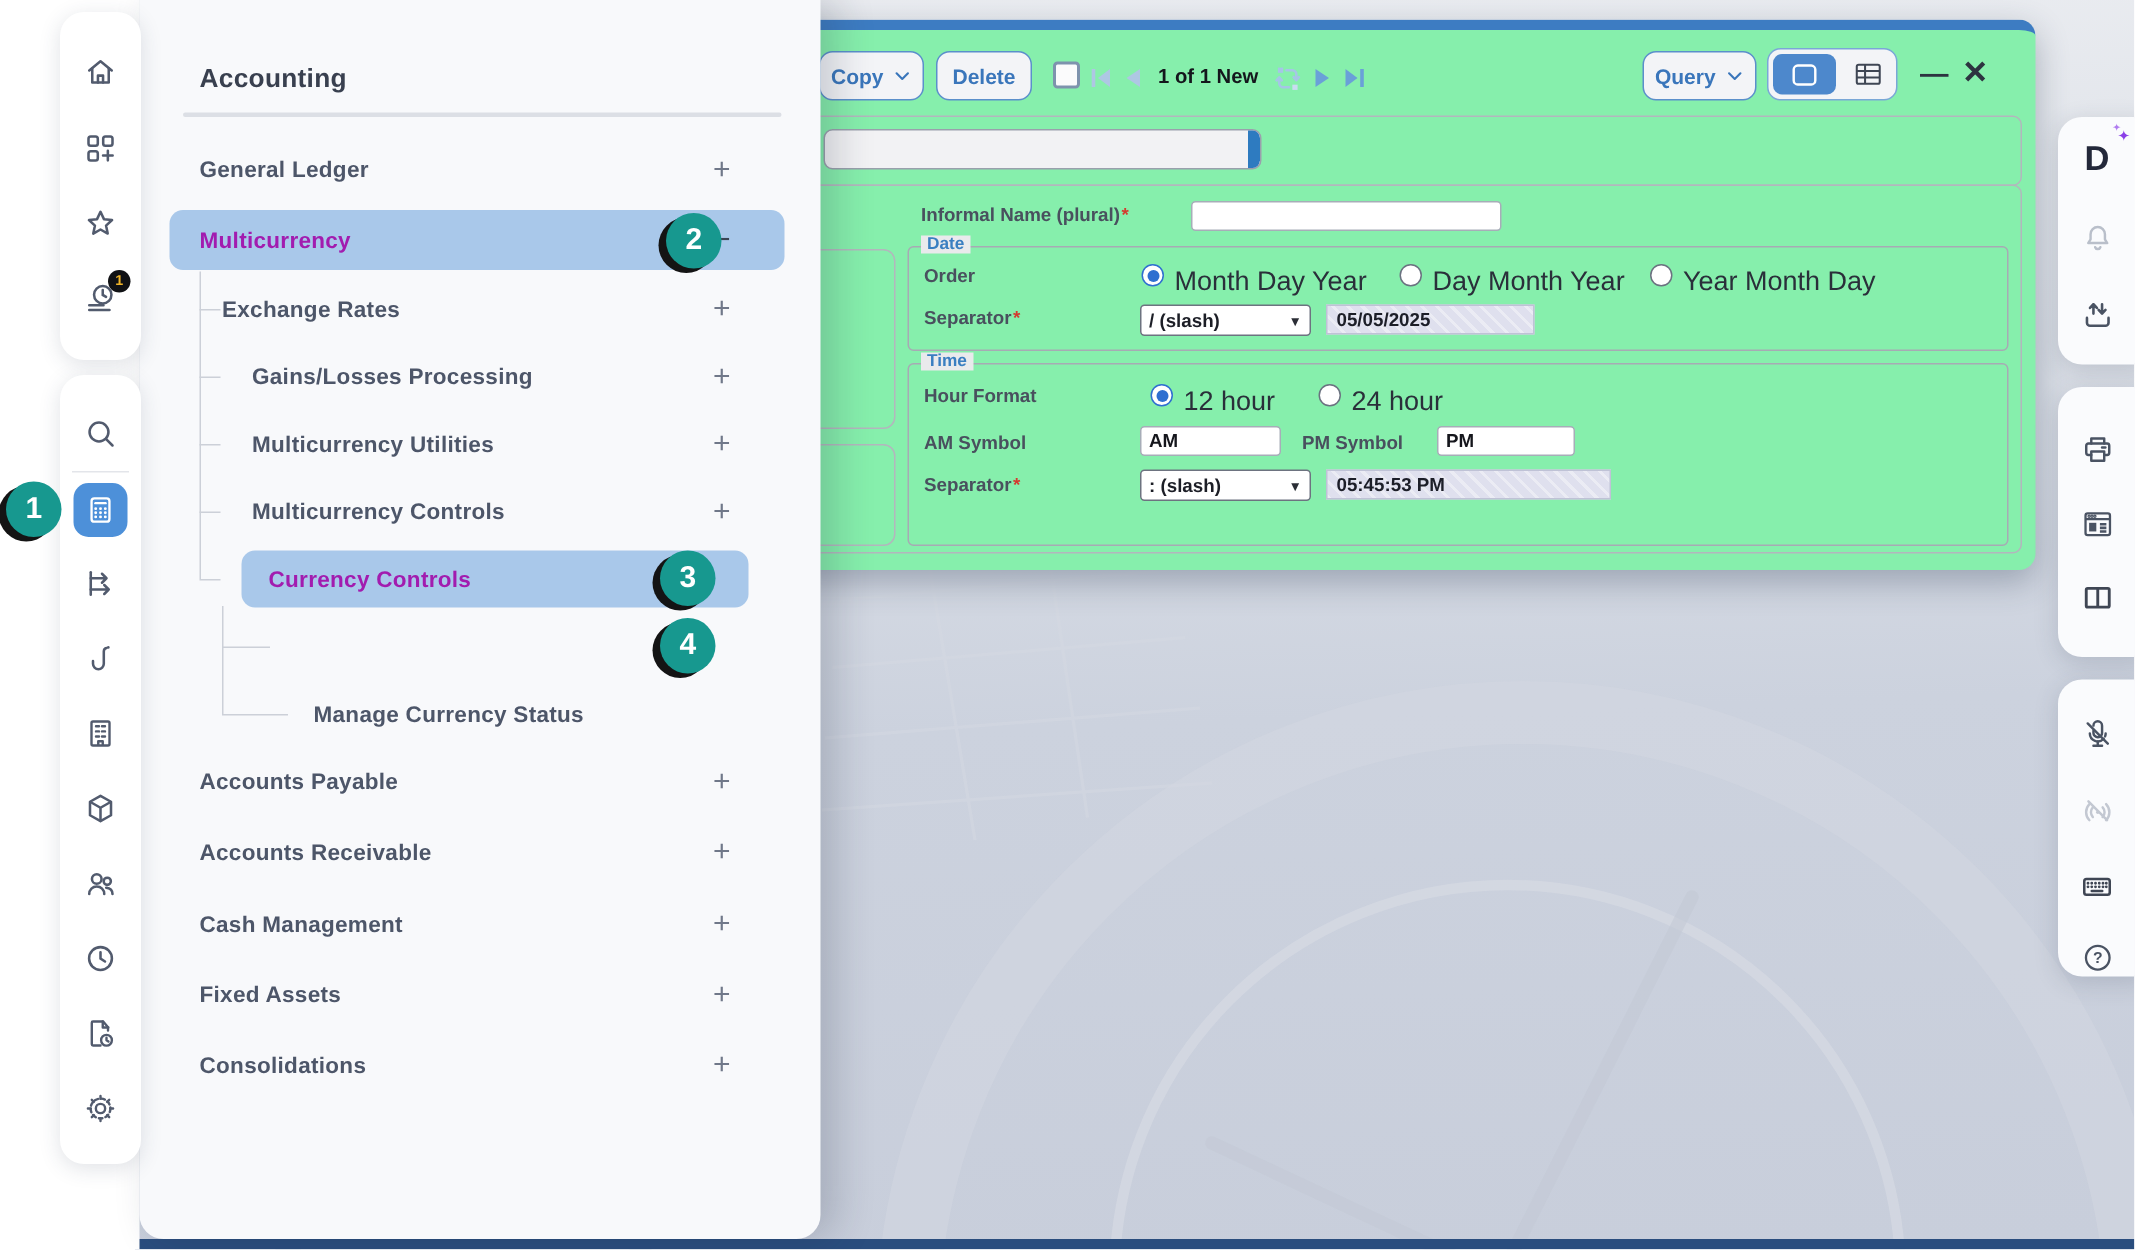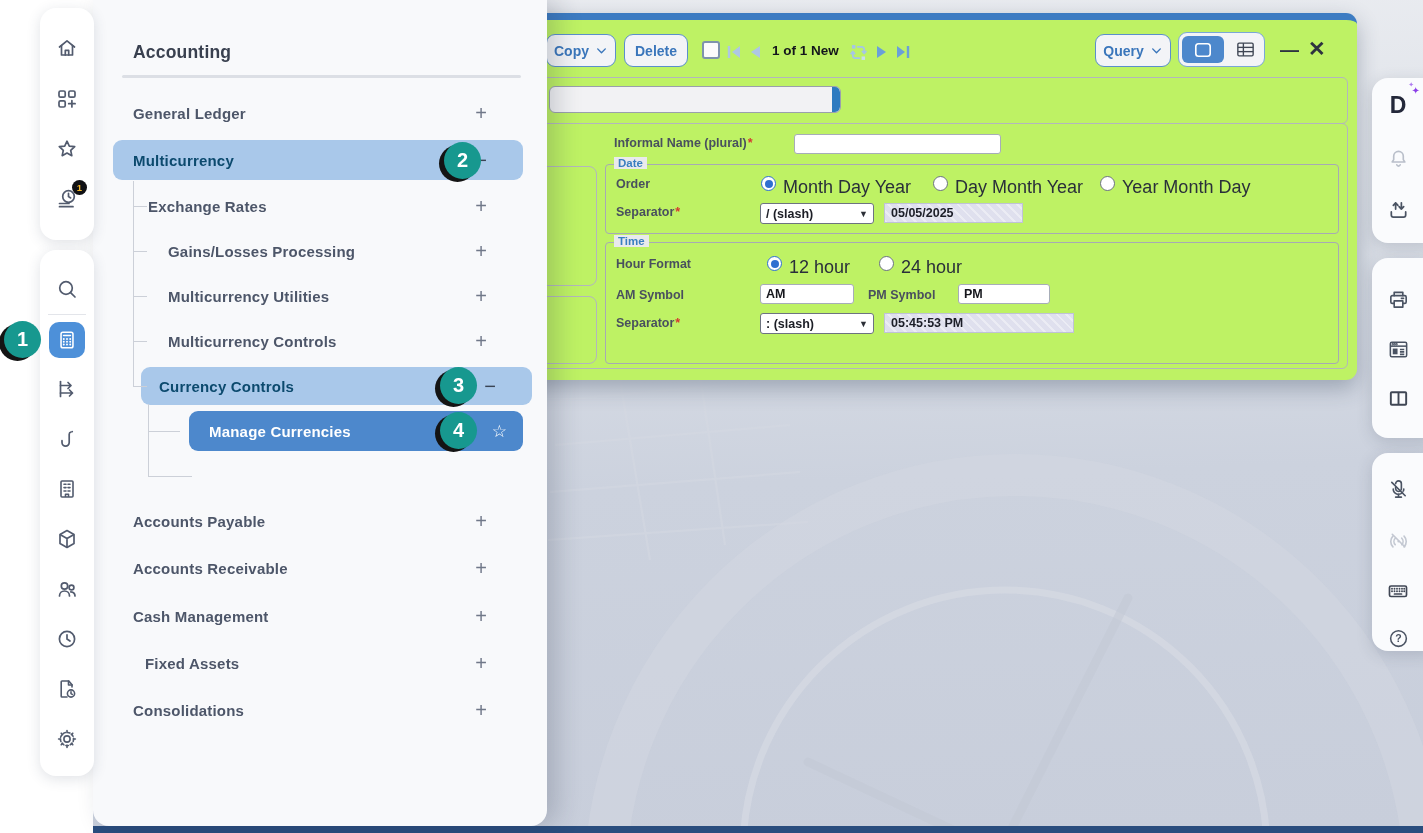--- a/index.html
+++ b/index.html
@@ -6,21 +6,21 @@
 body{font-family:"Liberation Sans",sans-serif;background:#fff}
 #screen{position:relative;width:1423px;height:833px;overflow:hidden;background:#fff}
 .abs{position:absolute}
 svg{display:block}
 
 .desk{position:absolute;left:90px;top:0;width:1333px;height:826px;z-index:0;
  background:linear-gradient(178deg,#ebedf1 0%,#dde1e8 28%,#ccd2de 58%,#c8cedb 100%)}
 .wmark{position:absolute;inset:0;z-index:1;pointer-events:none}
 .bstrip{position:absolute;left:90px;top:826px;width:1333px;height:7px;z-index:2}
 
-.win{position:absolute;left:520px;top:13px;width:837px;height:367px;background:#bef264;
+.win{position:absolute;left:520px;top:13px;width:837px;height:367px;background:#86efac;
  border-radius:11px;border-top:7px solid #3d7cc2;box-shadow:0 8px 22px rgba(40,55,80,.32);z-index:3}
 .tbtn{position:absolute;display:flex;align-items:center;justify-content:center;gap:6px;
  background:#f3f4f7;border:1.5px solid #5b8fcb;border-radius:9px;color:#3a76bb;font-weight:700;font-size:14px;cursor:pointer}
 .navtxt{font-size:13.5px;font-weight:800;color:#14161c;white-space:nowrap}
 .chk{position:absolute;width:18px;height:18px;border:2px solid #7e93ad;border-radius:3px;background:#fbfbfc}
 .find{position:absolute;background:#e2e3e7;border:1.5px solid #8d99a8;border-radius:8px;
  color:#2b2f38;font-size:14px;padding:0 10px;outline:none;font-family:"Liberation Sans",sans-serif}
 .find::placeholder{color:#8a93a3}
 .toggle{position:absolute;border:1.5px solid #7aa7d7;border-radius:9px;background:#f3f4f7;
  display:flex;align-items:center;padding:3px;gap:5px}
@@ -48,21 +48,21 @@
 .rlabel{position:absolute;font-size:18px;font-weight:400;color:#2a2f3a;white-space:nowrap}
 
 .flyout{position:absolute;left:93px;top:0;width:454px;height:826px;background:#f8f9fb;
  border-radius:0 0 16px 16px;box-shadow:10px 0 26px rgba(30,40,60,.20);z-index:5}
 .ftitle{position:absolute;left:40px;top:42px;font-size:17.5px;font-weight:700;color:#39404f;letter-spacing:.2px}
 .fdivider{position:absolute;left:29px;top:75px;width:399px;height:3px;background:#dcdfe5;border-radius:2px}
 .mrow{position:absolute;height:38px;display:flex;align-items:center;cursor:pointer}
 .mlabel{font-size:15px;font-weight:700;color:#4d5669;letter-spacing:.2px;white-space:nowrap}
 .exp{position:absolute;font-size:20px;color:#707889;font-weight:400;cursor:pointer;line-height:1}
 .hl-light{background:#a9c8ea;border-radius:9px}
-.hl-light .mlabel{color:#0c4a6e}
+.hl-light .mlabel{color:#a21caf}
 .hl-strong{background:#4d88cc;border-radius:9px}
 .hl-strong .mlabel{color:#fff}
 .mstar{position:absolute;right:16px;color:#fff;font-size:17px}
 .conn{position:absolute;background:#ccd0d8;z-index:5}
 
 .badge{position:absolute;width:37px;height:37px;border-radius:50%;background:#17988f;color:#fff;
  font-size:20px;font-weight:700;display:flex;align-items:center;justify-content:center;
  box-shadow:-5px 3px 0 0 #141414;z-index:8}
 
 .leftcol{position:absolute;left:0;top:0;width:93px;height:833px;background:#fff;z-index:4}
@@ -439,42 +439,41 @@
       <span class="exp" style="right:36px">+</span>
     </div>
     <div class="mrow" style="left:55px;top:277px;width:375px">
       <span class="mlabel" style="margin-left:20px">Multicurrency Utilities</span>
       <span class="exp" style="right:36px">+</span>
     </div>
     <div class="mrow" style="left:55px;top:322px;width:375px">
       <span class="mlabel" style="margin-left:20px">Multicurrency Controls</span>
       <span class="exp" style="right:36px">+</span>
     </div>
-    <div class="mrow hl-light" style="left:48px;top:367px;width:391px">
+    <div class="mrow hl-light" style="left:68px;top:367px;width:338px">
       <span class="mlabel" style="margin-left:18px">Currency Controls</span>
       <span class="exp" style="right:36px;color:#3a4454">−</span>
     </div>
-    <div class="mrow hl-strong" style="left:96px;top:411px;width:334px;height:40px">
-      <span class="mlabel" style="margin-left:20px;font-weight:800">Manage Currencies</span>
-      <span class="mstar">☆</span>
+    <div class="mrow" style="left:96px;top:457px;width:334px">
+      <span class="mlabel" style="margin-left:20px">Manage Currency Status</span>
     </div>
     <div class="mrow" style="left:20px;top:502px;width:410px">
       <span class="mlabel" style="margin-left:20px">Accounts Payable</span>
       <span class="exp" style="right:36px">+</span>
     </div>
     <div class="mrow" style="left:20px;top:549px;width:410px">
       <span class="mlabel" style="margin-left:20px">Accounts Receivable</span>
       <span class="exp" style="right:36px">+</span>
     </div>
     <div class="mrow" style="left:20px;top:597px;width:410px">
       <span class="mlabel" style="margin-left:20px">Cash Management</span>
       <span class="exp" style="right:36px">+</span>
     </div>
     <div class="mrow" style="left:20px;top:644px;width:410px">
-      <span class="mlabel" style="margin-left:32px">Fixed Assets</span>
+      <span class="mlabel" style="margin-left:20px">Fixed Assets</span>
       <span class="exp" style="right:36px">+</span>
     </div>
     <div class="mrow" style="left:20px;top:691px;width:410px">
       <span class="mlabel" style="margin-left:20px">Consolidations</span>
       <span class="exp" style="right:36px">+</span>
     </div>
   </div>
 
   <div class="conn" style="left:133px;top:181px;width:1px;height:205px"></div>
   <div class="conn" style="left:133px;top:206px;width:14px;height:1px"></div>

